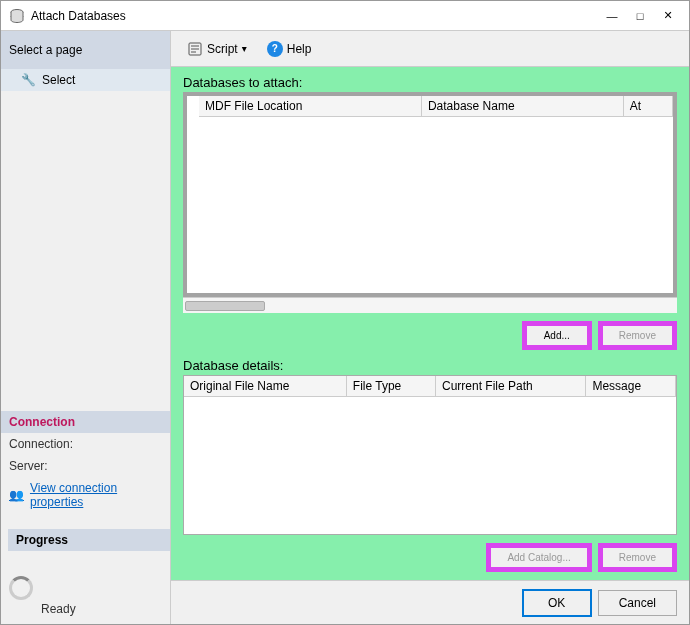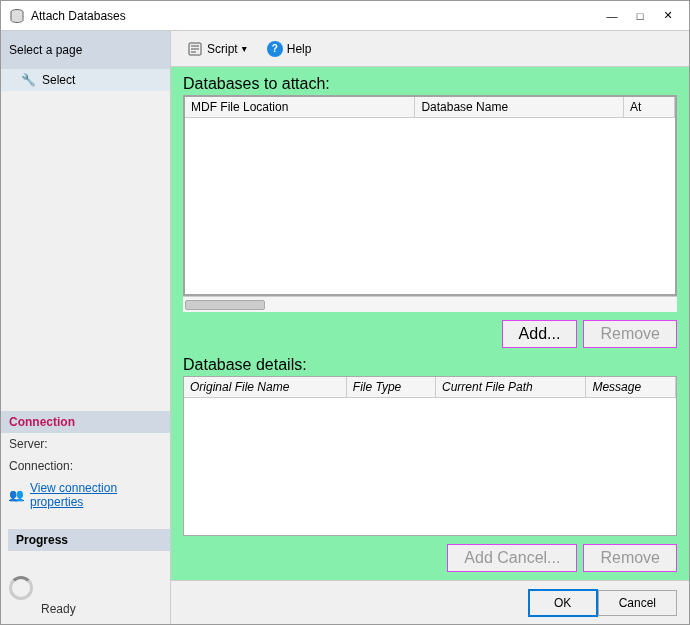--- a/index.html
+++ b/index.html
@@ -185,30 +185,31 @@
     .panel-content {
       flex: 1;
       padding: 8px 12px;
       display: flex;
       flex-direction: column;
       gap: 8px;
       overflow: hidden;
     }
 
     .section-label {
-      font-size: 16px;
+      font-size: 13px;
       color: #000;
       margin-bottom: 2px;
     }
 
     .table-container {
-      border: 2px solid #a3a3a3;
+      border: 4px solid #a3a3a3;
       background: #fff;
       overflow: auto;
       flex: 1;
+      padding-left: 12px;
     }
 
     .db-table {
       width: 100%;
       border-collapse: collapse;
     }
     .db-table th {
       background: #f5f5f5;
       border-bottom: 1px solid #ccc;
       border-right: 1px solid #ccc;
@@ -235,23 +236,23 @@
       border-radius: 2px;
     }
 
     .button-row {
       display: flex;
       justify-content: flex-end;
       gap: 6px;
     }
     .btn {
       padding: 4px 16px;
-      font-size: 16px;
-      background: #f0f0f0;
-      border: 1px solid #d946ef;
+      font-size: 10px;
+      background: #f0f0f0;
+      border: 5px solid #d946ef;
       cursor: pointer;
       min-width: 70px;
     }
     .btn:disabled {
       color: #999;
       cursor: default;
       text-align: right;
     }
 
     .details-section {
@@ -261,41 +262,41 @@
     }
     .details-table-container {
       border: 1px solid #aaa;
       background: #fff;
       height: 160px;
       overflow: auto;
     }
     .details-table {
       width: 100%;
       border-collapse: collapse;
-      font-style: italic;
     }
     .details-table th {
       background: #f5f5f5;
       border-bottom: 1px solid #ccc;
       border-right: 1px solid #ccc;
       padding: 3px 6px;
       text-align: left;
       font-weight: normal;
       font-size: 12px;
       white-space: nowrap;
     }
 
     .footer {
       height: 44px;
       background: #f0f0f0;
       border-top: 1px solid #ccc;
       display: flex;
       align-items: center;
       justify-content: flex-end;
       padding: 0 12px;
+      gap: 6px;
       flex-shrink: 0;
     }
     .btn-ok {
       padding: 5px 20px;
       font-size: 12px;
       background: #f0f0f0;
       border: 2px solid #0078d7;
       cursor: pointer;
       min-width: 70px;
     }
@@ -341,22 +342,22 @@
     <div class="sidebar">
       <div class="sidebar-section-header">Select a page</div>
       <div class="sidebar-item selected">
         <span>🔧</span>
         <span>Select</span>
       </div>
 
       <div style="flex:1"></div>
 
       <div class="sidebar-conn-header">Connection</div>
+      <div class="conn-row">Connection:</div>
       <div class="conn-row">Server:</div>
-      <div class="conn-row">Connection:</div>
       <div class="conn-link">
         <span>👥</span>
         <span>View connection properties</span>
       </div>
       <div style="height:16px"></div>
 
       <div class="sidebar-progress-header">Progress</div>
       <div class="progress-content">
         <div class="spinner"></div>
         <span class="progress-text">Ready</span>
@@ -424,21 +425,21 @@
                     <th>Message</th>
                   </tr>
               </thead>
               <tbody id="details-tbody">
               </tbody>
             </table>
           </div>
         </div>
 
         <div class="button-row">
-          <button class="btn" disabled="">Add Cancel...</button>
+          <button class="btn" disabled="">Add Catalog...</button>
           <button class="btn" disabled="">Remove</button>
         </div>
       </div>
 
       <div class="footer">
         <button class="btn-ok">OK</button>
         <button class="btn-cancel">Cancel</button>
       </div>
     </div>
   </div>

